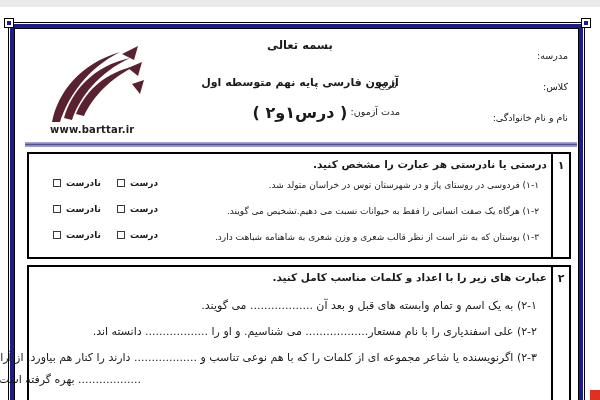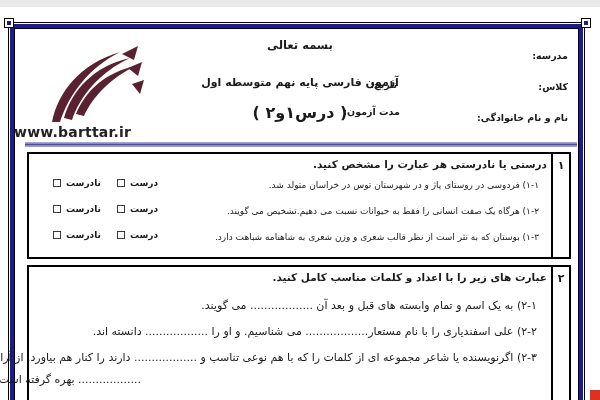--- a/index.html
+++ b/index.html
@@ -22,30 +22,30 @@
   .corner-dot { position:absolute; width:4px; height:4px; background:#1c1c8c;
     left:2px; top:2px; }
 
   
   .basmala { position:absolute; left:200px; top:38px; width:200px;
     text-align:center; font-weight:bold; font-size:11.5px; }
   .exam-title { position:absolute; left:170px; top:76px; width:260px;
     text-align:center; font-weight:bold; font-size:11px; white-space:nowrap; }
   .exam-subtitle { position:absolute; left:170px; top:103px; width:260px;
     text-align:center; font-weight:bold; font-size:16px; }
-  .fld { position:absolute; font-weight:bold; font-size:9.5px; white-space:nowrap; }
+  .fld { position:absolute; font-weight:normal; font-size:9.5px; white-space:nowrap; }
   .fld-school { right:32px; top:50px; }
   .fld-class  { right:32px; top:81px; }
   .fld-name   { right:32px; top:112px; }
   .fld-date   { right:203px; top:79px; }
   .fld-duration { right:200px; top:106px; }
 
   .logo-wrap { position:absolute; left:38px; top:40px; width:120px; height:84px; }
   .site-url { position:absolute; left:14px; top:124px; direction:ltr;
-    font-weight:bold; font-size:14px; letter-spacing:0.2px; color:#222; }
+    font-weight:bold; font-size:10px; letter-spacing:0.2px; color:#222;padding-left:36px; }
 
   .divider { position:absolute; left:25px; top:142px; width:552px; height:5px;
     background:linear-gradient(to bottom,#a3a3d6 0 1px,#8c8cc4 1px 2px,
       #4f4f96 2px 3px,#8c8cc4 3px 4px,#9b9bce 4px 5px); }
 
   
   .qbox { position:absolute; left:27px; width:544px; border:2px solid #000;
     background:#fff; display:flex; flex-direction:row; }
   .qbox.q1 { top:152px; height:107px; }
   .qbox.q2 { top:265px; height:160px; }

